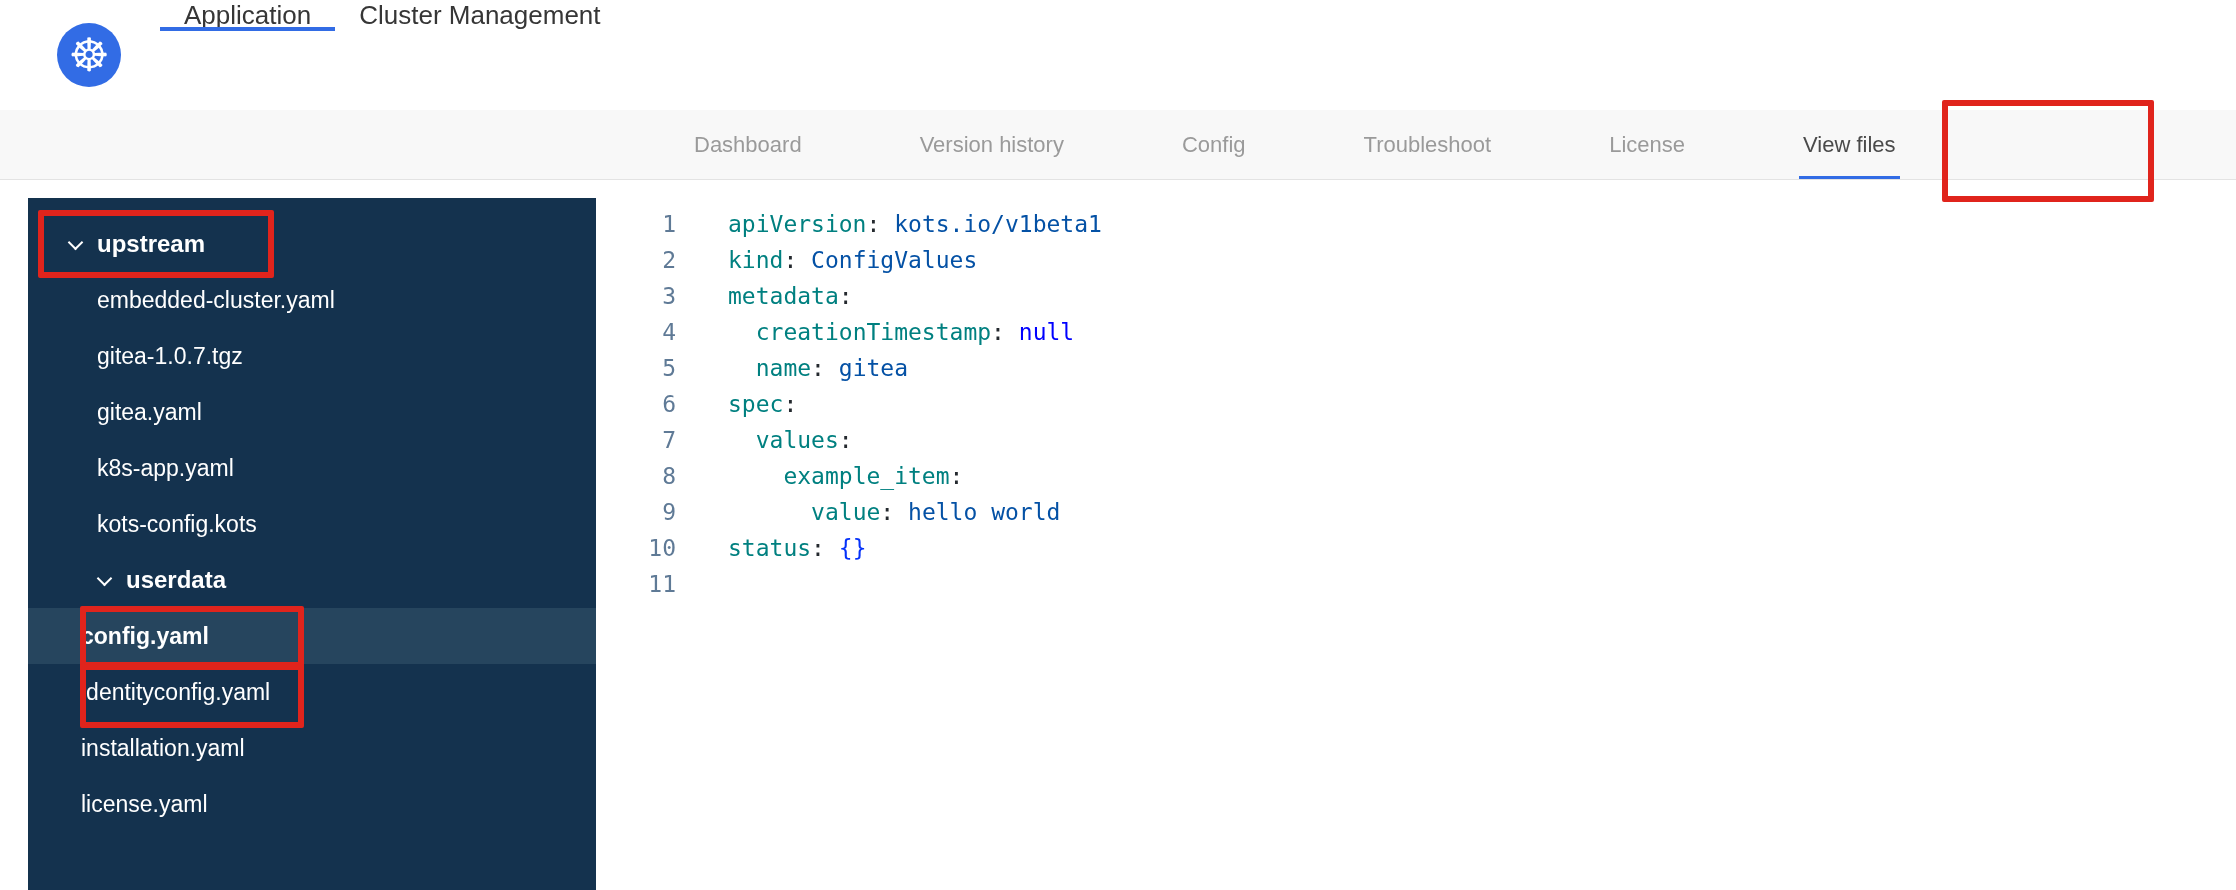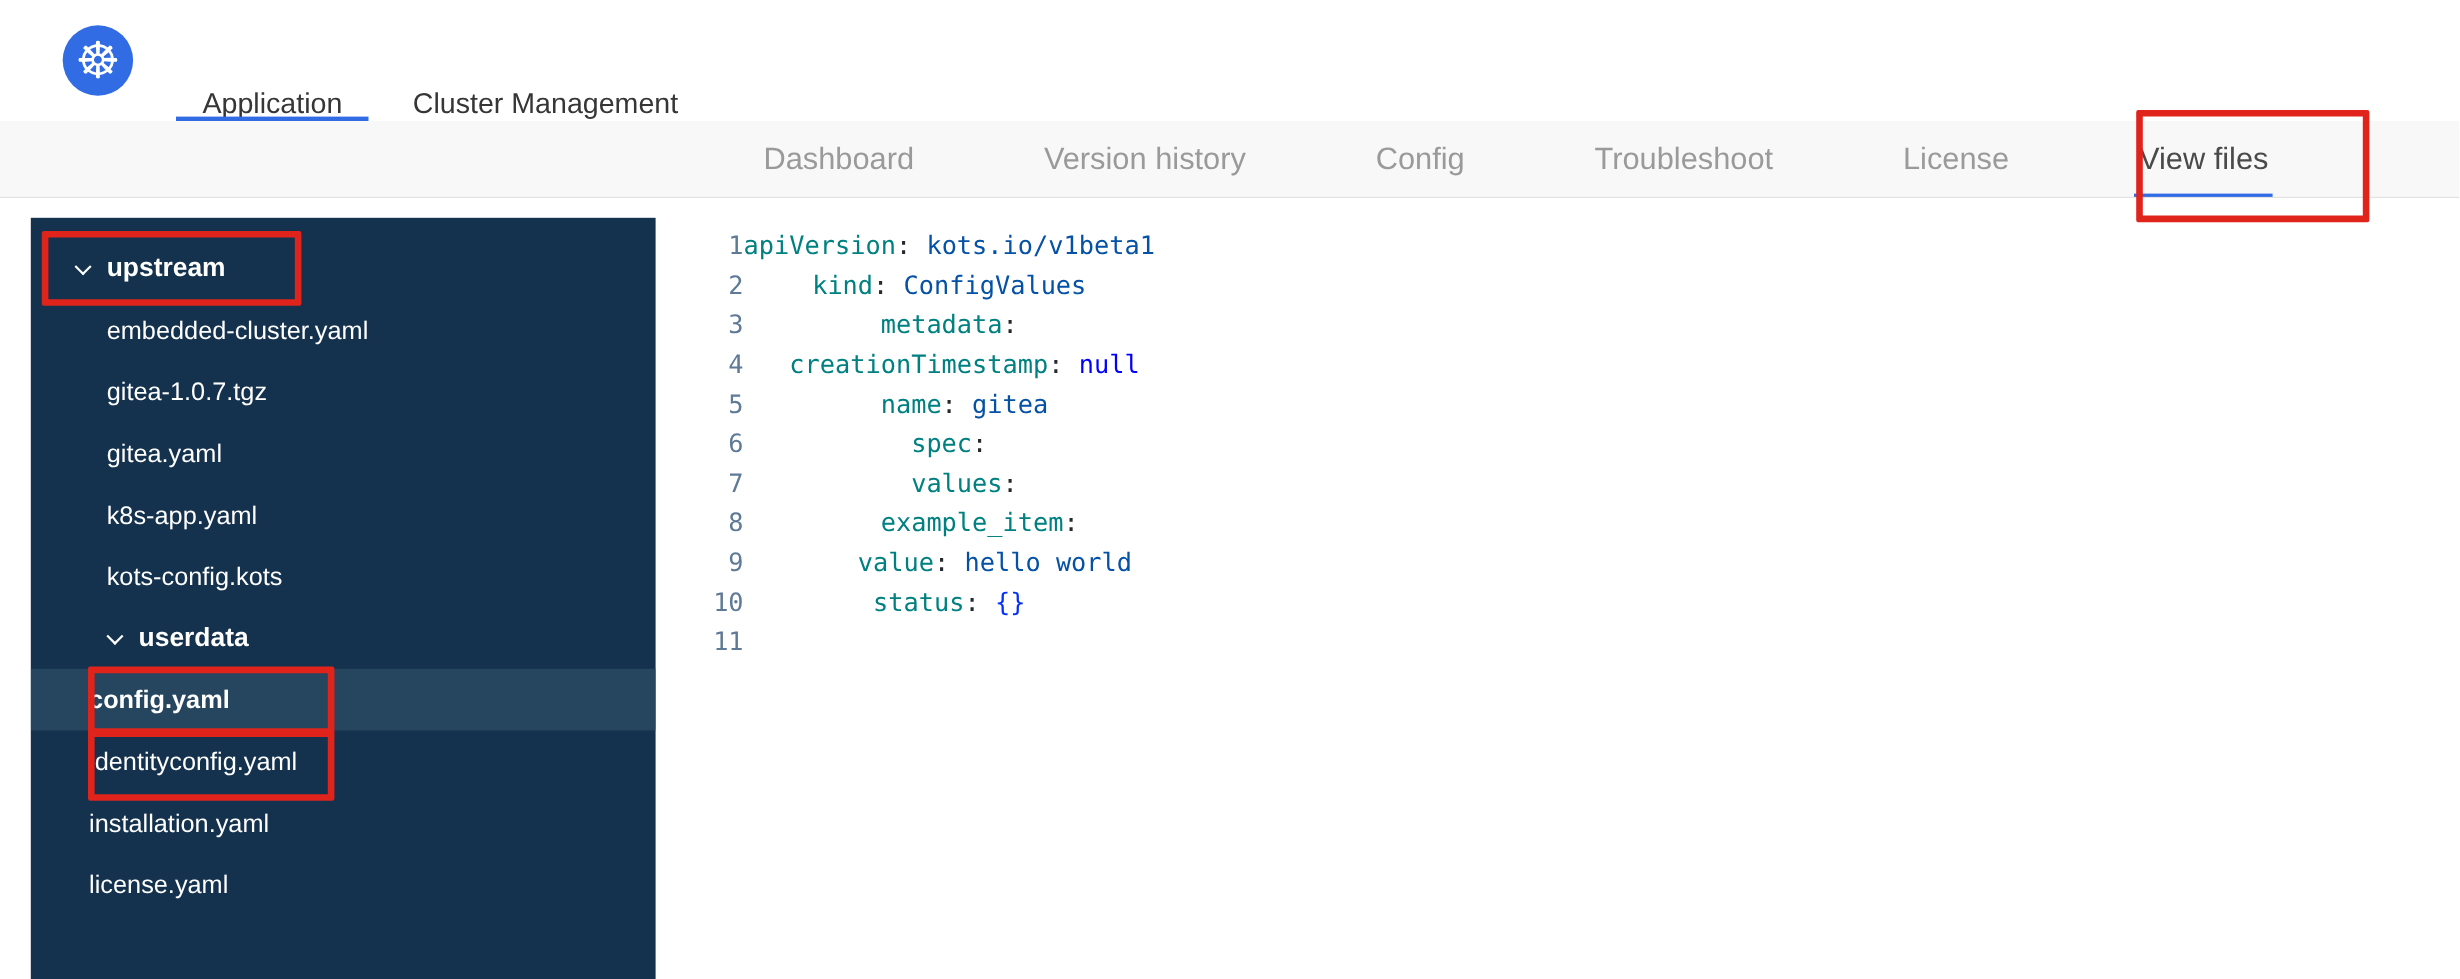--- a/index.html
+++ b/index.html
@@ -23,24 +23,24 @@
     margin-left: 57px;
     border-radius: 50%;
     background: var(--accent-blue);
     color: #ffffff;
     font-size: 46px;
     display: flex; align-items: center; justify-content: center;
     flex: 0 0 auto;
   }
   .header-tabs {
     display: flex;
-    gap: 16px;
+    gap: 0;
     margin-left: 39px;
     height: 100%;
-    align-items: flex-end;
+    align-items: flex-start;
   }
   .htab {
     display: flex; align-items: center;
     padding: 0 24px;
     font-size: 26px;
     color: var(--header-text);
     position: relative;
     cursor: pointer;
   }
   .htab.active::after {
@@ -57,21 +57,21 @@
     background: var(--subnav-bg);
     border-bottom: 1px solid #e3e3e3;
     display: flex;
     align-items: stretch;
     gap: 110px;
     padding-left: 690px;
   }
   .stab {
     display: flex; align-items: center;
     padding: 0 4px;
-    font-size: 28px;
+    font-size: 22px;
     color: var(--subnav-text);
     position: relative;
     cursor: pointer;
     white-space: nowrap;
   }
   .stab.active { color: #4a4a4a; }
   .stab.active::after {
     content: "";
     position: absolute;
     left: 0; right: 0; bottom: 0;
@@ -133,22 +133,22 @@
   }
   .gutter {
     width: 76px;
     text-align: right;
     color: var(--gutter-text);
     flex: 0 0 auto;
     user-select: none;
   }
   .gutter .ln { height: 36px; }
   .code {
+    margin-left: 52px;
     white-space: pre;
-    text-align: center;
   }
   .code-line { height: 36px; }
   .tok-key   { color: var(--syntax-key); }
   .tok-val   { color: var(--syntax-value); }
   .tok-kw    { color: var(--syntax-keyword); }
   .tok-punct { color: var(--syntax-punct); }
   .tok-brace { color: var(--syntax-brace); }
   .tok-plain { color: var(--syntax-punct); }
 
   

